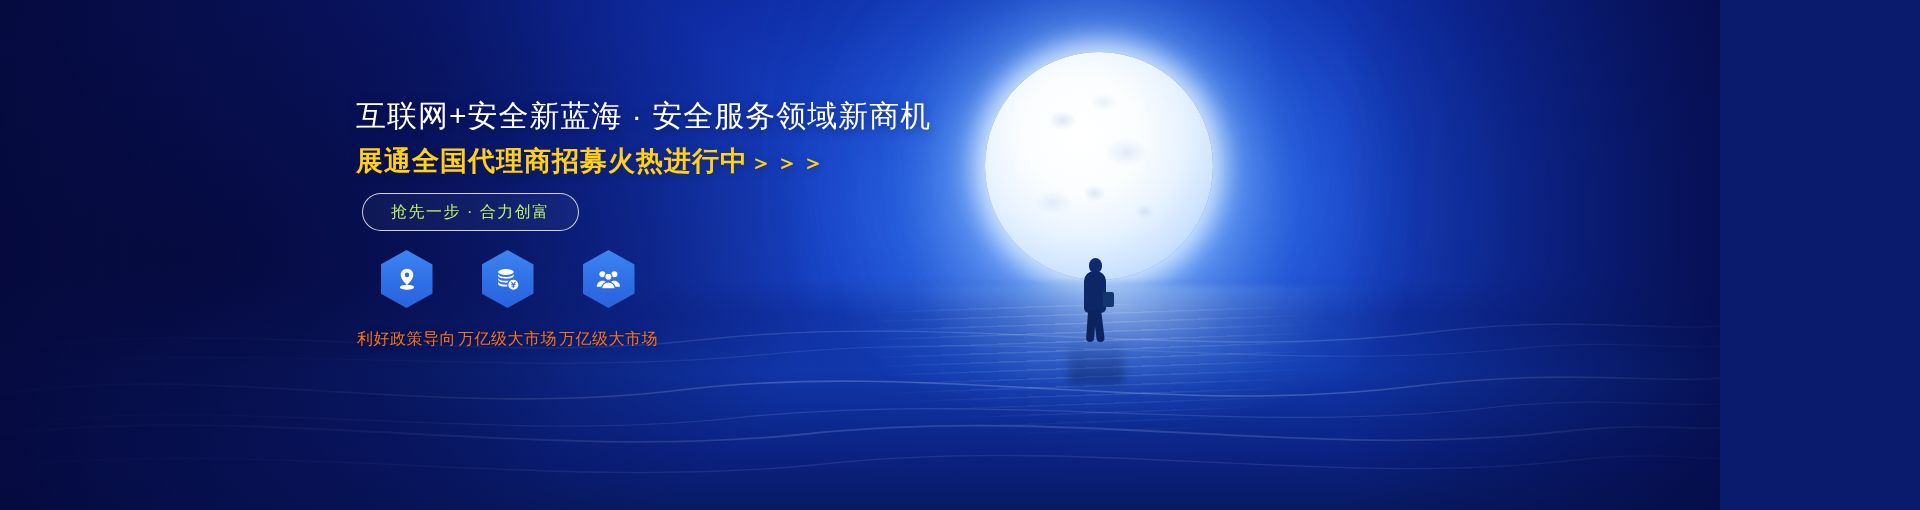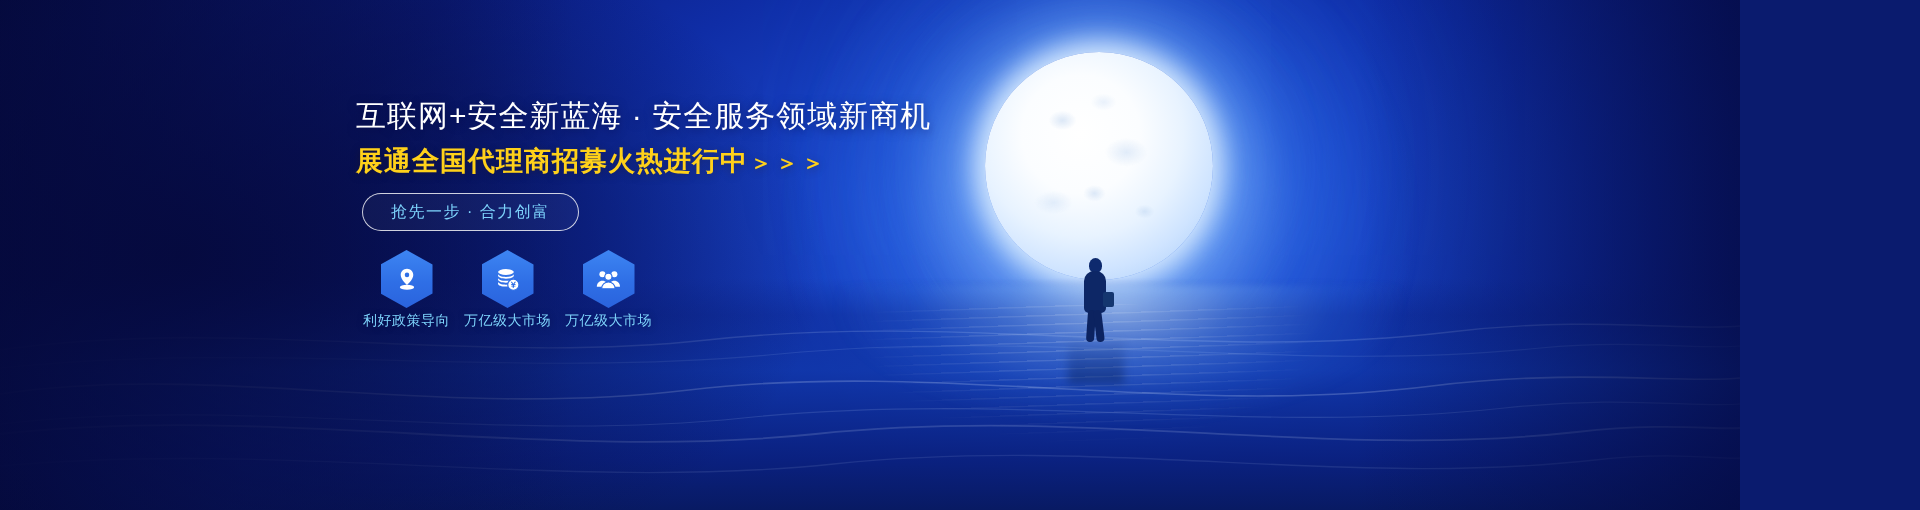--- a/index.html
+++ b/index.html
@@ -1,21 +1,20 @@
 <!DOCTYPE html>
 <html><head>
 <meta charset="utf-8">
 <style>
   html,body{margin:0;padding:0;background:#0a1b6e;}
   body{font-family:"Liberation Sans","DejaVu Sans",sans-serif;}
 
   .banner{
     position:relative;width:1720px;height:510px;overflow:hidden;
     background:#0b1d7a;
-    padding-left:20px;
   }
 
   
   .bg-base{
     position:absolute;inset:0;
     background:
       radial-gradient(1100px 620px at 1090px 215px, #2a62e8 0%, #1a46c8 22%, #0f2da6 46%, #0b1d80 68%, #0a1461 100%),
       linear-gradient(100deg,#0a1268 0%,#0c1a80 28%,#123bb4 60%,#0e2a95 82%,#0a1a70 100%);
   }
   .bg-vignette{
@@ -106,36 +105,36 @@
     position:absolute;left:356px;top:143px;
     font-size:27px;font-weight:bold;color:#ffd11a;letter-spacing:1px;white-space:nowrap;
     text-shadow:0 2px 8px rgba(40,20,0,.35);
   }
   .subline .arrows{font-size:22px;font-weight:bold;letter-spacing:4px;margin-left:2px;}
 
   .pill{
     position:absolute;left:362px;top:193px;
     display:inline-flex;align-items:center;justify-content:center;
     height:36px;padding:0 28px;border:1px solid rgba(255,255,255,.8);border-radius:19px;
-    color:#7dd3fc;font-size:16px;letter-spacing:1.5px;white-space:nowrap;
+    color:#bef264;font-size:16px;letter-spacing:1.5px;white-space:nowrap;
     background:rgba(255,255,255,.04);
   }
 
   .features{position:absolute;left:356px;top:250px;display:flex;gap:0;}
   .feature{width:101px;display:flex;flex-direction:column;align-items:center;}
   .hexwrap{
     width:52px;height:58px;display:flex;align-items:center;justify-content:center;
     background:linear-gradient(180deg,#3d85f2 0%,#2f6fe6 55%,#2a63dd 100%);
     -webkit-clip-path:polygon(50% 0%,100% 25%,100% 75%,50% 100%,0% 75%,0% 25%);
             clip-path:polygon(50% 0%,100% 25%,100% 75%,50% 100%,0% 75%,0% 25%);
     box-shadow:0 4px 14px rgba(8,24,90,.45);
   }
   .hexwrap svg{display:block;}
   .feature-label{
-    margin-top:4px;font-size:14px;color:#7dd3fc;white-space:nowrap;letter-spacing:.5px;
+    margin-top:21px;font-size:16px;color:#f97316;white-space:nowrap;letter-spacing:.5px;
     text-shadow:0 1px 6px rgba(3,10,60,.6);
   }
 </style>
 </head>
 <body>
 
 <div class="banner">
 
   <div class="bg-base"></div>
 

